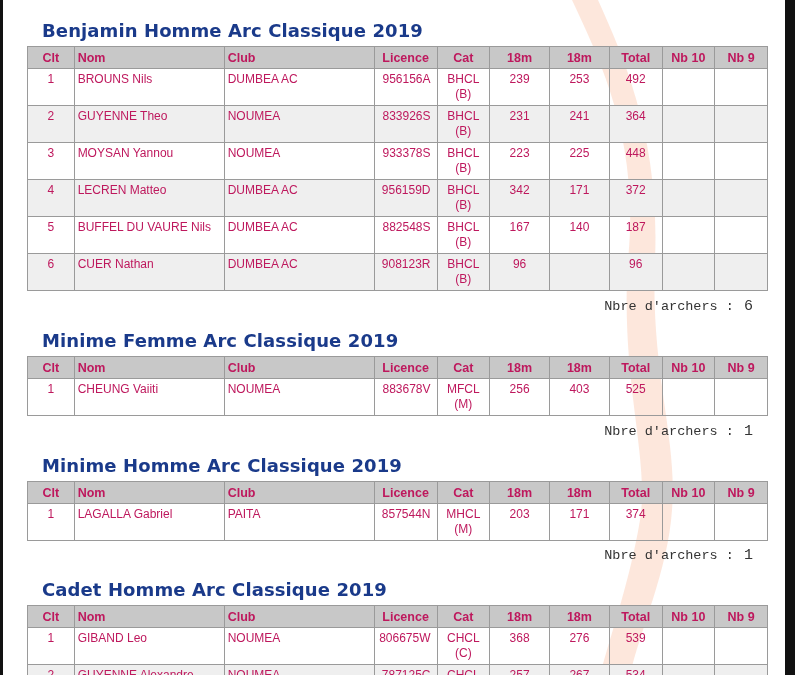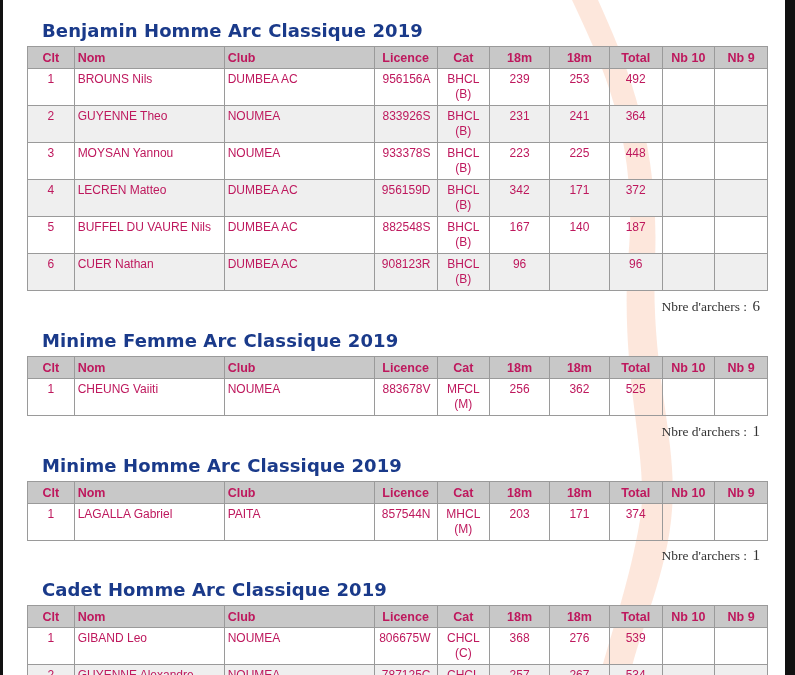--- a/index.html
+++ b/index.html
@@ -32,21 +32,21 @@
       border: 1px solid #9a9a9a; vertical-align: top;
       padding: 3px 3px 0 3px; height: 33px; line-height: 15px;
     }
     table.results tr.alt td { background: #efefef; }
     table.results td.c { text-align: center; }
     table.results td.l, table.results th.l { text-align: left; }
     table.results td.b { font-weight: normal; }
     table.results th.c { text-align: center; }
     table.results th.r, table.results td.r { text-align: right; padding-right: 6px; }
     .count {
-      position: absolute; right: 9px; font-family: Liberation Serif, serif;
+      position: absolute; right: 16px; font-family: Liberation Mono, monospace;
       font-size: 13.5px; color: #333; white-space: nowrap;
     }
     .count .num { font-size: 15px; margin-left: 2px; }
   </style>
 </head>
 <body>
 
 <svg class="watermark" viewBox="0 0 795 675">
   <path d="M572 0 C 600 60, 640 140, 628 260 C 620 380, 650 460, 640 520 C 630 580, 612 630, 600 675 L 630 675 C 640 630, 668 570, 672 510 C 678 440, 650 370, 655 260 C 660 140, 625 60, 598 0 Z" fill="#fde3d6" opacity="0.85"></path>
 </svg>
@@ -193,21 +193,21 @@
       </tr>
     </thead>
     <tbody>
       <tr>
         <td class="c">1</td>
         <td class="l">CHEUNG Vaiiti</td>
         <td class="l">NOUMEA</td>
         <td class="r">883678V</td>
         <td class="c">MFCL (M)</td>
         <td class="c">256</td>
-        <td class="c">362</td>
+        <td class="c">403</td>
         <td class="c b">525</td>
         <td class="c"></td>
         <td class="c"></td>
       </tr>
     </tbody>
   </table>
   <div class="count" style="top:423px">
     <span>Nbre d'archers :</span>
     <span class="num">1</span>
   </div>

